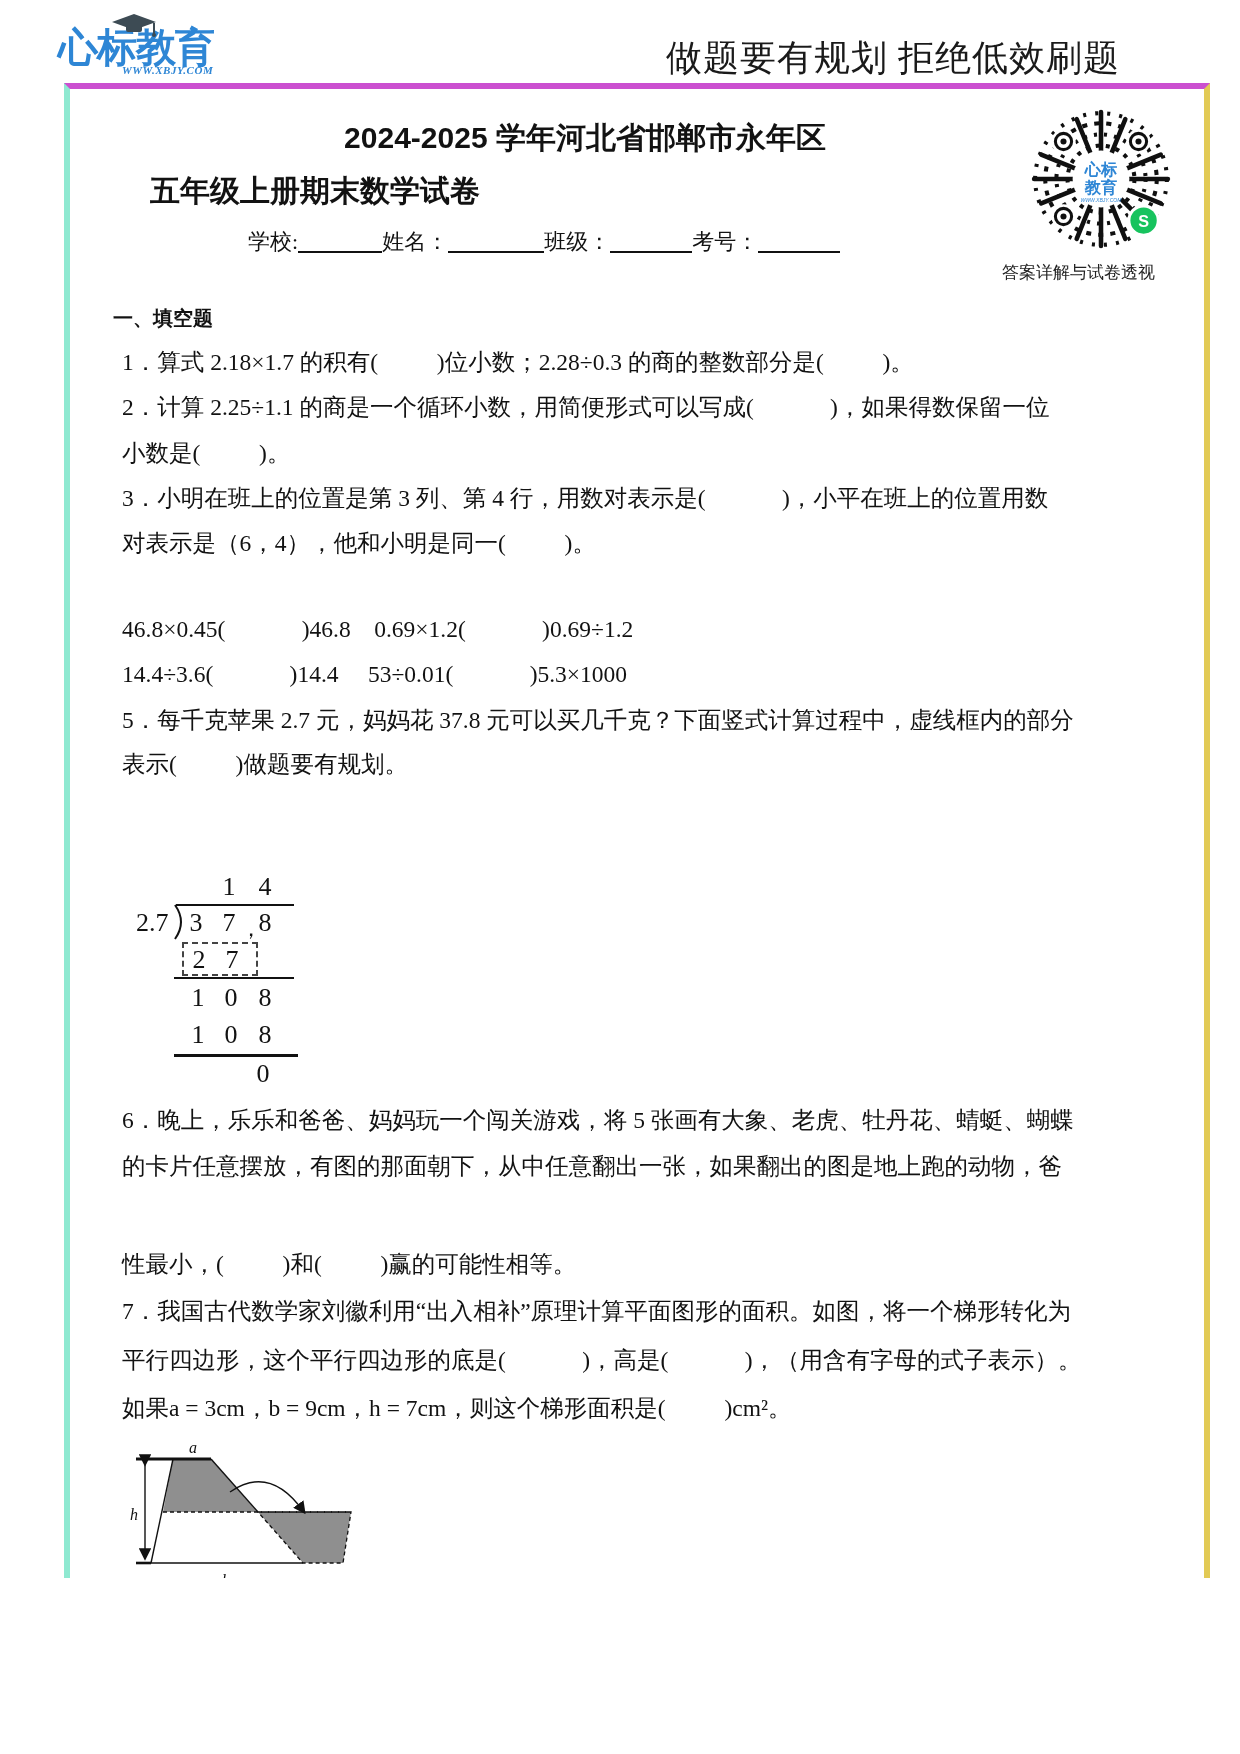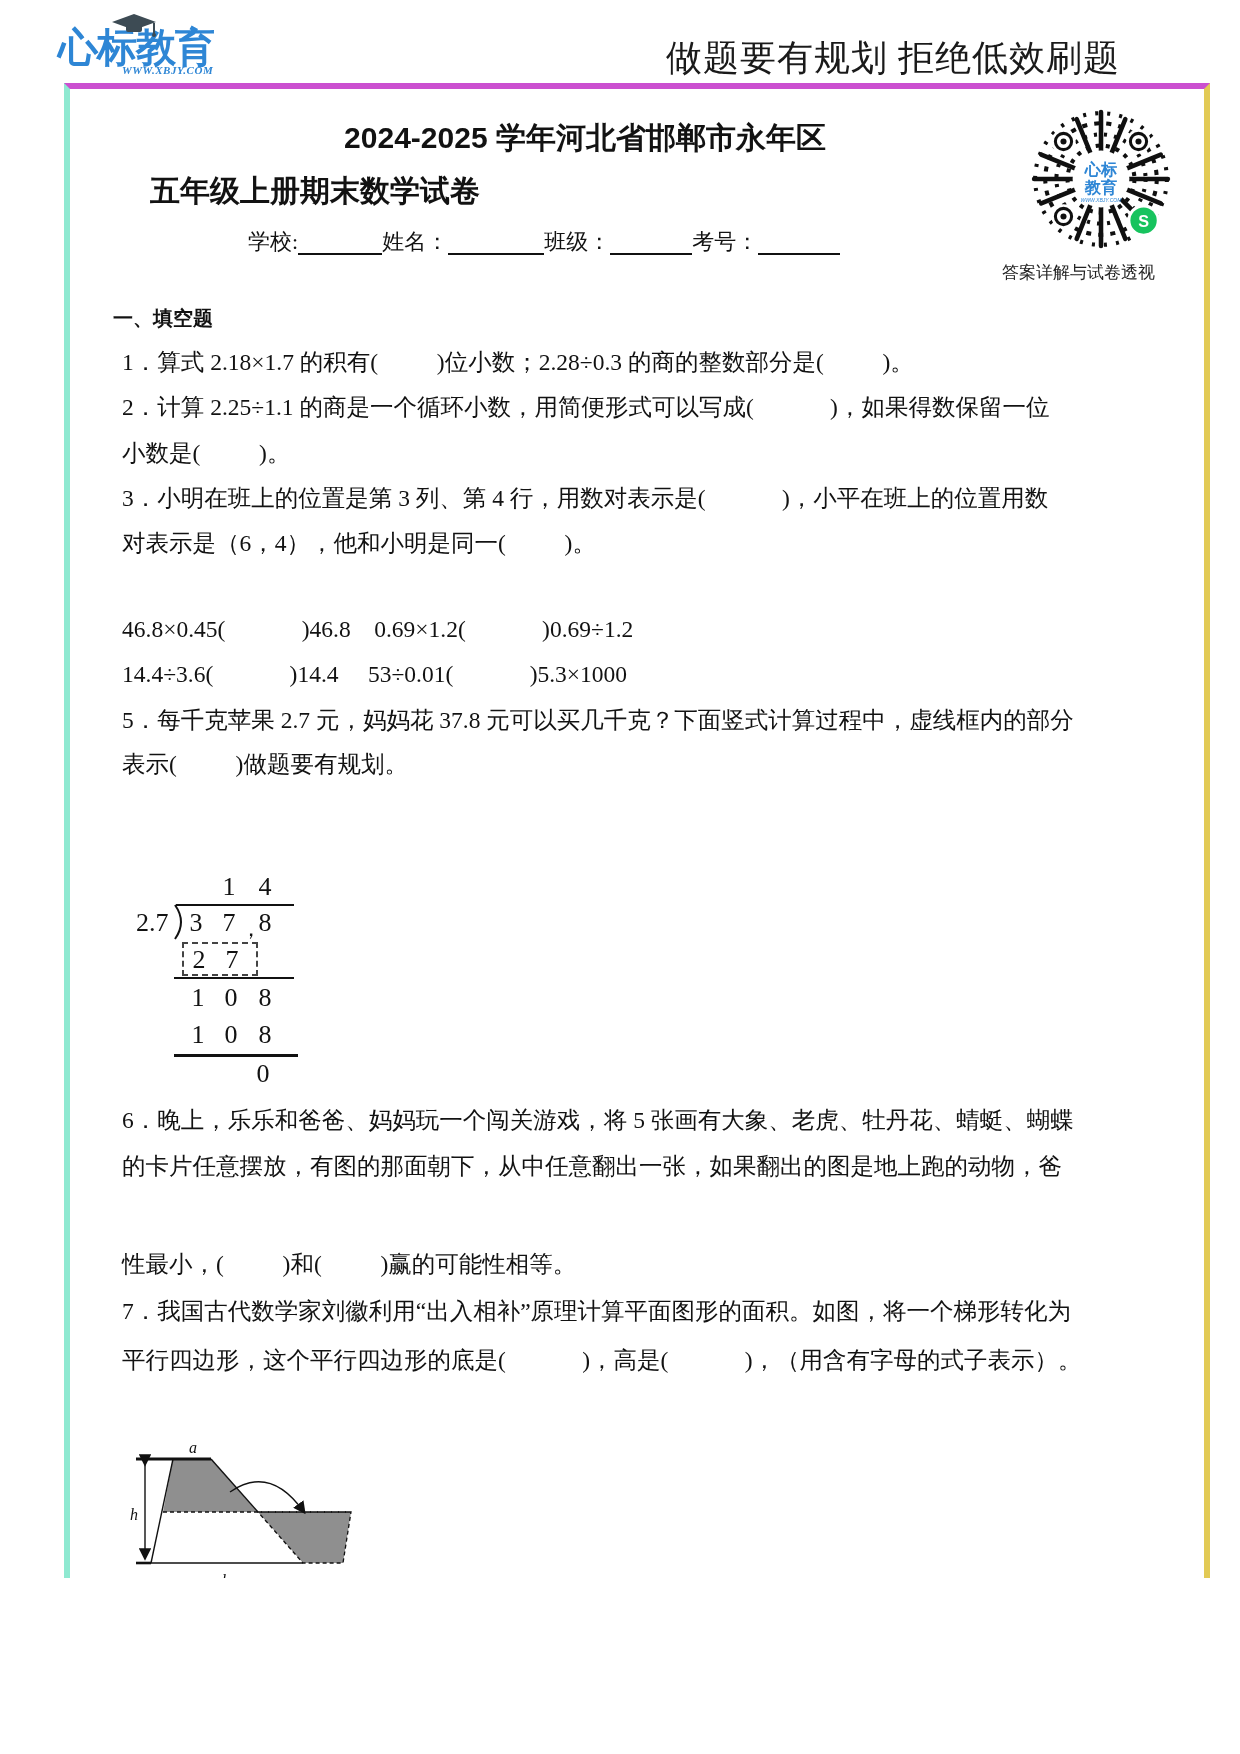--- a/index.html
+++ b/index.html
@@ -18,21 +18,21 @@
   
   .page-box{position:absolute;left:44px;top:83px;width:1146px;height:1596px;box-sizing:border-box;
             border-top:6px solid #cb4fd0;border-left:6px solid #8fe9d1;
             border-right:6px solid #e2ca55;border-bottom:7px solid #66abe3;}
 
   
   .title1{position:absolute;left:130px;top:118px;width:870px;text-align:center;
           font-family:"Liberation Sans",sans-serif;font-weight:bold;font-size:30px;}
   .title2{position:absolute;left:130px;top:171px;width:870px;text-align:left;
           font-family:"Liberation Sans",sans-serif;font-weight:bold;font-size:30px;}
-  .info-row{position:absolute;left:228px;top:227px;font-size:22px;display:flex;align-items:center;}
+  .info-row{position:absolute;left:228px;top:227px;font-size:22px;display:flex;align-items:flex-start;}
   .blank{display:inline-block;border-bottom:2px solid #111;height:24px;}
   .b1{width:84px}.b2{width:96px}.b3{width:82px}.b4{width:82px}
   .info-row .lbl{white-space:pre;}
 
   
   .qr-round{position:absolute;left:1006px;top:104px;}
   .qr-caption{position:absolute;left:982px;top:261px;width:170px;font-size:17px;color:#222;}
 
   
   .section-title{position:absolute;left:93px;top:305px;font-family:"Liberation Sans",sans-serif;
@@ -190,20 +190,21 @@
     <span class="dg dr22">8</span>
     <div class="dline2"></div>
     <span class="dg drem">0</span>
   </div>
 
   <div class="qline ln10">6．晚上，乐乐和爸爸、妈妈玩一个闯关游戏，将 5 张画有大象、老虎、牡丹花、蜻蜓、蝴蝶</div>
   <div class="qline ln11">的卡片任意摆放，有图的那面朝下，从中任意翻出一张，如果翻出的图是地上跑的动物，爸</div>
   <div class="qline ln13">性最小，(          )和(          )赢的可能性相等。</div>
   <div class="qline ln14">7．我国古代数学家刘徽利用“出入相补”原理计算平面图形的面积。如图，将一个梯形转化为</div>
   <div class="qline ln15">平行四边形，这个平行四边形的底是(             )，高是(             )，（用含有字母的式子表示）。</div>
+  <div class="qline ln16">如果a = 3cm，b = 9cm，h = 7cm，则这个梯形面积是(          )cm²。</div>
 
   <svg class="figure" width="250" height="166" viewBox="0 0 250 166">
     <defs>
       <marker id="arr" markerWidth="9" markerHeight="9" refX="7" refY="4.5" orient="auto">
         <path d="M0,0 L9,4.5 L0,9 z" fill="#111"></path>
       </marker>
     </defs>
     <polygon points="55,29 93,29 140,82 45,82" fill="#8f8f8f"></polygon>
     <polygon points="140,82 233,82 225,133 185,133" fill="#8f8f8f" stroke="#111" stroke-width="1.3" stroke-dasharray="4 3"></polygon>
     <line x1="18" y1="29" x2="93" y2="29" stroke="#111" stroke-width="3"></line>

